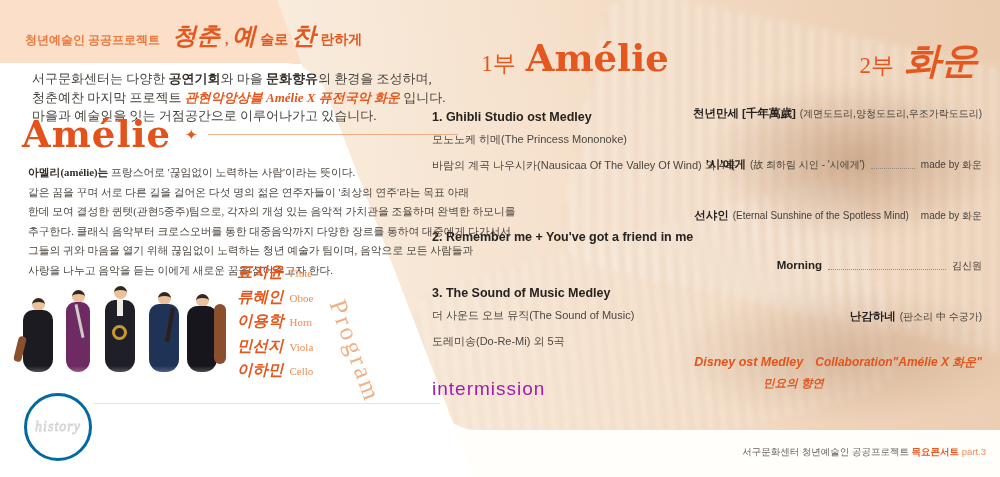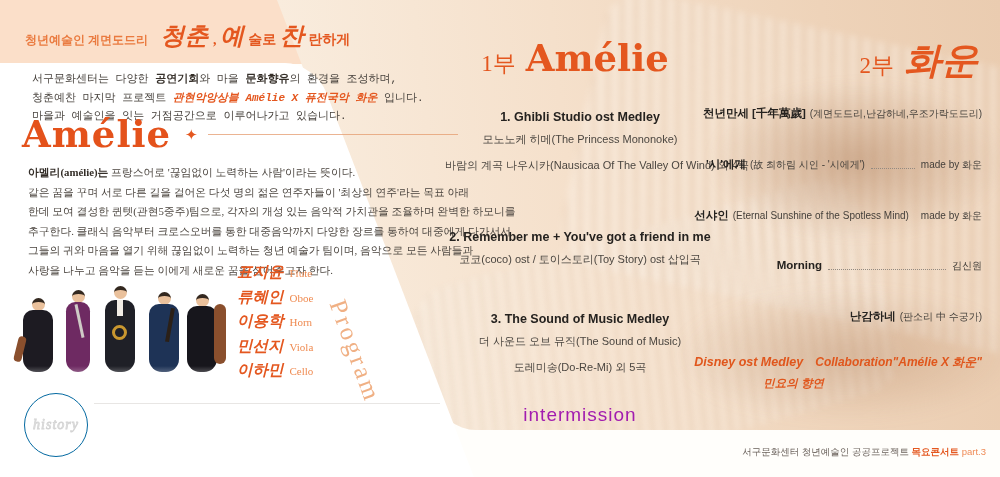--- a/index.html
+++ b/index.html
@@ -29,22 +29,22 @@
   .white-card{position:absolute;left:-600px;top:63px;width:915px;height:414px;background:#ffffff;
               transform:skewX(21deg);transform-origin:top left;border-radius:0 30px 0 0;z-index:3;}
 
   
   .banner-text{position:absolute;left:25px;top:20px;z-index:5;color:#e4571f;white-space:nowrap;}
   .banner-label{font-size:12px;color:#ea7a3f;font-family:"Liberation Serif",serif;font-weight:bold;margin-right:8px;}
   .cal-big{font-family:"Liberation Serif",serif;font-style:italic;font-weight:bold;font-size:24px;}
   .cal-small{font-family:"Liberation Serif",serif;font-weight:bold;font-size:14px;}
 
   
-  .intro{position:absolute;left:32px;top:70px;z-index:5;font-family:Liberation Mono, monospace;
-         font-size:11px;color:#46413c;line-height:18.5px;white-space:nowrap;}
+  .intro{position:absolute;left:32px;top:70px;z-index:5;font-family:Liberation Serif, serif;
+         font-size:13px;color:#46413c;line-height:18.5px;white-space:nowrap;}
   .intro b{color:#352f29;}
   .intro .orange-cal{color:#e4571f;font-weight:bold;font-style:italic;}
 
   
   .amelie-head{position:absolute;left:22px;top:116px;width:436px;display:flex;align-items:center;z-index:5;}
   .amelie-head h1{margin:0;font-family:"DejaVu Serif",serif;font-weight:bold;font-size:37px;
                   color:#e4521b;letter-spacing:1px;line-height:1;}
   .sparkle{color:#e4571f;font-size:15px;margin:0 10px 0 14px;}
   .head-line{flex:1;height:1px;background:#e49b6d;opacity:.75;}
 
@@ -75,38 +75,38 @@
 
   
   .members{position:absolute;left:237px;top:262px;z-index:5;}
   .member{height:24.5px;white-space:nowrap;}
   .member .mname{font-family:"Liberation Serif",serif;font-style:italic;font-weight:bold;
                  font-size:15.5px;color:#e4571f;}
   .member .minst{font-family:"Liberation Serif",serif;font-size:11px;color:#ef8a50;margin-left:6px;}
 
   
   .history-badge{position:absolute;left:24px;top:393px;width:62px;height:62px;border-radius:50%;
-                 border:1px solid #0369a1;z-index:5;display:flex;align-items:center;justify-content:center;}
+                 border:3px solid #0369a1;z-index:5;display:flex;align-items:center;justify-content:center;}
   .history-label{font-family:"Liberation Serif",serif;font-style:italic;font-size:14px;
                  color:#e8e8e8;-webkit-text-stroke:0.8px #d4d4d4;letter-spacing:1px;}
   .history-line{position:absolute;left:94px;top:403px;width:346px;height:1px;background:#e8e6e4;z-index:5;}
   .history-list{position:absolute;left:106px;top:412px;z-index:5;}
   .history-item{font-size:9.5px;color:#4e4a46;font-weight:bold;line-height:14.5px;white-space:nowrap;}
   .history-item::before{content:"▪";color:#4e4a46;font-size:7px;margin-right:5px;vertical-align:1px;}
 
   
   .program-rot{position:absolute;left:350px;top:296px;z-index:5;transform:rotate(70deg);
                transform-origin:left top;font-family:"Liberation Serif",serif;font-size:25px;
                color:#f0b084;letter-spacing:3px;}
 
   
   .part1-title{position:absolute;left:455px;top:36px;width:240px;text-align:center;z-index:5;white-space:nowrap;}
   .part-label{font-size:23px;color:#e4571f;font-family:"Liberation Serif",serif;margin-right:10px;text-align:right;}
   .part1-title .part-name{font-family:"DejaVu Serif",serif;font-weight:bold;font-size:37px;color:#e4571f;}
-  .part1-list{position:absolute;left:445px;top:100px;width:270px;text-align:center;z-index:5;}
+  .part1-list{position:absolute;left:432px;top:100px;width:270px;z-index:5;}
   .p1-item-title{font-size:12.5px;font-weight:bold;color:#25221f;padding-top:10px;white-space:nowrap;}
   .p1-sub{font-size:11px;color:#4b4640;line-height:22px;padding-top:4px;white-space:nowrap;}
   .gap44{height:44px;} .gap32{height:32px;}
   .intermission{font-size:19px;font-weight:normal;color:#a21caf;letter-spacing:1px;padding-top:26px;}
 
   
   .part2-title{position:absolute;right:22px;top:36px;z-index:5;white-space:nowrap;}
   .part2-title .part-name{font-family:"Liberation Serif",serif;font-style:italic;font-weight:bold;
                           font-size:37px;color:#e4571f;}
   .part2-list{position:absolute;right:18px;top:106px;width:276px;z-index:5;}
@@ -139,21 +139,21 @@
     <div class="photo-inner">
       <div class="keys1"></div>
       <div class="keys2"></div>
       <div class="hands"></div>
       <div class="hands2"></div>
     </div>
   </div>
   <div class="white-card"></div>
 
   <div class="banner-text">
-    <span class="banner-label">청년예술인 계면도드리</span>
+    <span class="banner-label">청년예술인 공공프로젝트</span>
     <span class="cal-big">청춘</span>
     <span class="cal-small">, </span>
     <span class="cal-big">예</span>
     <span class="cal-small">술로 </span>
     <span class="cal-big">찬</span>
     <span class="cal-small">란하게</span>
   </div>
 
   <div class="intro">
     <div>
@@ -225,35 +225,34 @@
 
   <div class="part1-title">
     <span class="part-label">1부</span><span class="part-name">Amélie</span>
   </div>
   <div class="part1-list">
     <div class="p1-item-title">1. Ghibli Studio ost Medley</div>
     <div class="p1-sub">모노노케 히메(The Princess Mononoke)</div>
     <div class="p1-sub">바람의 계곡 나우시카(Nausicaa Of The Valley Of Wind) 외 4곡</div>
     <div class="gap44"></div>
     <div class="p1-item-title">2. Remember me + You've got a friend in me</div>
-    <div class="p1-sub">코코(coco) ost / 토이스토리(Toy Story) ost 삽입곡</div>
     <div class="gap32"></div>
     <div class="p1-item-title">3. The Sound of Music Medley</div>
     <div class="p1-sub">더 사운드 오브 뮤직(The Sound of Music)</div>
     <div class="p1-sub">도레미송(Do-Re-Mi) 외 5곡</div>
     <div class="intermission">intermission</div>
   </div>
 
   <div class="part2-title">
     <span class="part-label">2부</span><span class="part-name">화운</span>
   </div>
   <div class="part2-list">
     <div class="p2-row">
       <span class="p2-t">천년만세 [千年萬歲]</span>
-      <span class="p2-d">(계면도드리,난감하네,우조가락도드리)</span>
+      <span class="p2-d">(계면도드리,양청도드리,우조가락도드리)</span>
     </div>
     <div class="p2-row">
       <span class="p2-t">'시'에게</span>
       <span class="p2-d">(故 최하림 시인 - '시에게')</span>
       <span class="leader w60"></span>
       <span class="p2-c">made by 화운</span>
     </div>
     <div class="p2-row">
       <span class="p2-t">선샤인</span>
       <span class="p2-d">(Eternal Sunshine of the Spotless Mind)</span>

